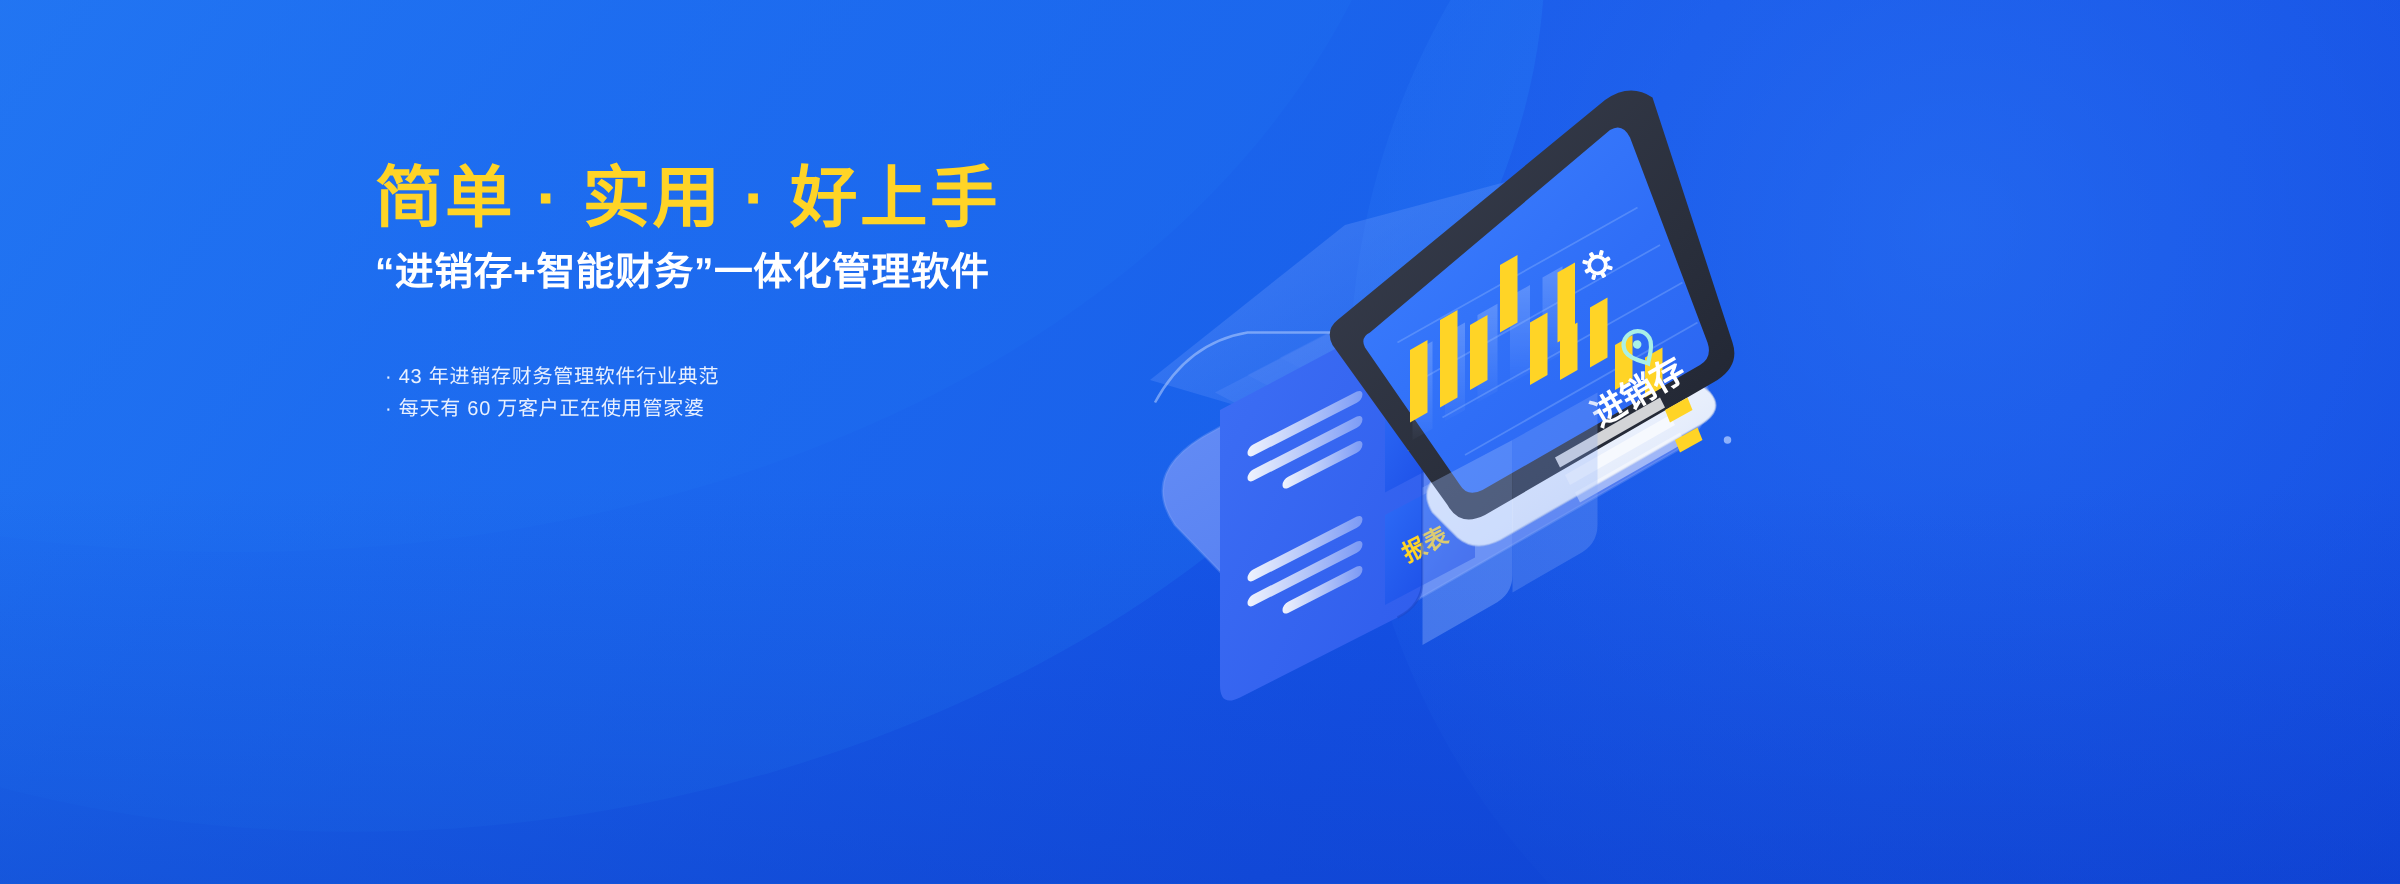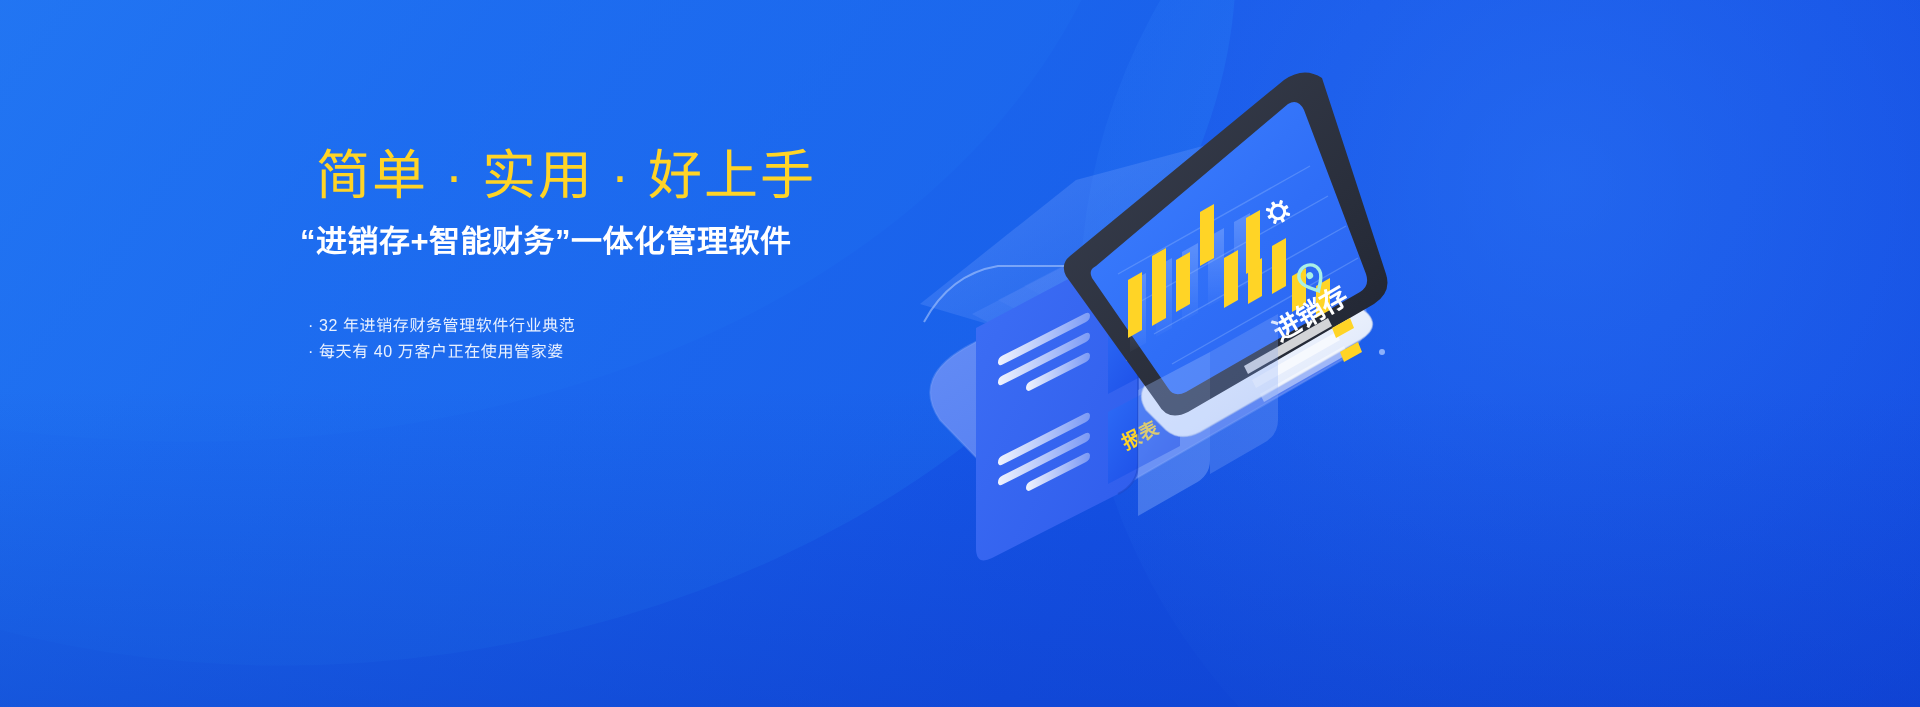--- a/index.html
+++ b/index.html
@@ -59,25 +59,25 @@
   }
 
   
   .copy {
     position: absolute;
     left: 300px;
     top: 128px;
     width: 620px;
   }
   .headline {
-    margin: 16px;
+    margin: 0;
     color: #ffd426;
     font-size: 54px;
     line-height: 1.16;
-    font-weight: 400;
+    font-weight: 700;
     letter-spacing: 2px;
     white-space: nowrap;
   }
   .subhead {
     margin: 8px 0 4px 0;
     color: #ffffff;
     font-size: 31px;
     line-height: 1.25;
     font-weight: 700;
     letter-spacing: .5px;
@@ -118,22 +118,22 @@
 
   <div class="bg-swoosh-b"></div>
   <div class="bg-swoosh-a"></div>
   <div class="bg-swoosh-c"></div>
   <div class="bg-vignette"></div>
 
   <div class="copy">
     <h1 class="headline">简单 · 实用 · 好上手</h1>
     <p class="subhead">“进销存+智能财务”一体化管理软件</p>
     <ul class="bullets">
-      <li>· 32 年进销存财务管理软件行业典范</li>
-      <li>· 每天有 40 万客户正在使用管家婆</li>
+      <li>· 43 年进销存财务管理软件行业典范</li>
+      <li>· 每天有 60 万客户正在使用管家婆</li>
     </ul>
   </div>
 
   <div class="illustration">
     <svg viewBox="0 0 520 600" xmlns="http://www.w3.org/2000/svg" aria-hidden="true">
       <defs>
         <linearGradient id="gBase" x1="0" y1="0" x2="1" y2="1">
           <stop offset="0%" stop-color="#6f95f7"></stop>
           <stop offset="100%" stop-color="#4a74ef"></stop>
         </linearGradient>

